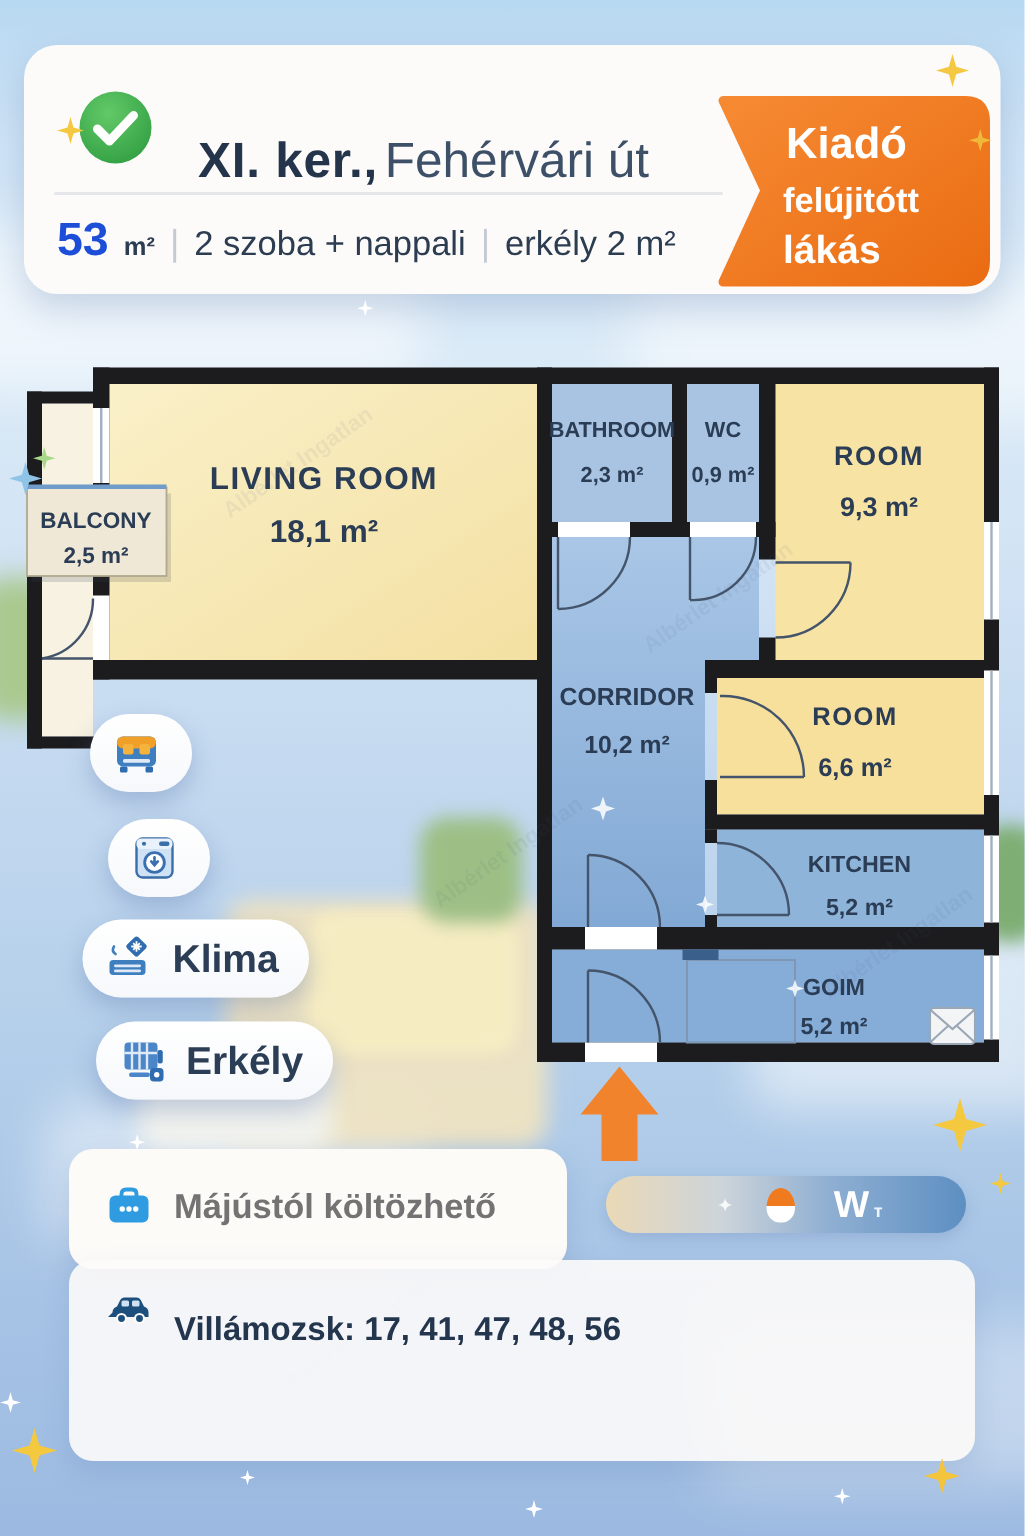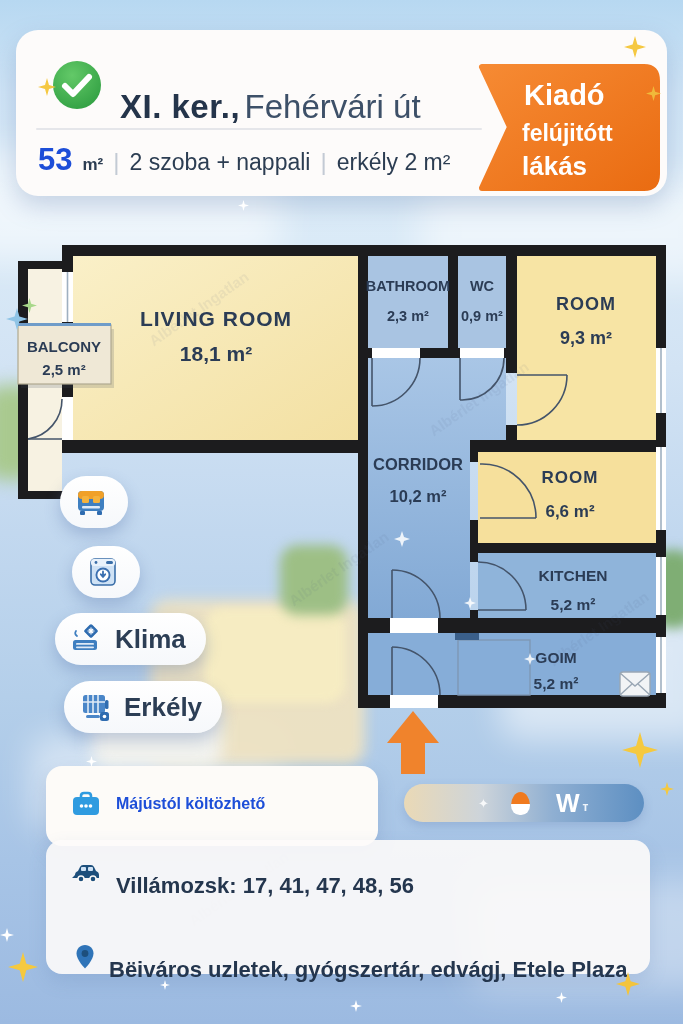--- a/index.html
+++ b/index.html
@@ -9,21 +9,21 @@
     background:linear-gradient(180deg,#b7d8f1 0%,#cfe4f6 9%,#dcecf8 20%,#d2e3f4 36%,#c2d8ef 52%,#b4cfea 68%,#a7c4e6 84%,#9cbae1 100%);
   }
   .abs{position:absolute;}
   .blob{position:absolute;border-radius:18px;pointer-events:none;}
   .star{position:absolute;clip-path:polygon(50% 0%,61% 39%,100% 50%,61% 61%,50% 100%,39% 61%,0% 50%,39% 39%);pointer-events:none;}
   
   .card{
     left:16px;top:30px;width:651px;height:166px;background:#fdfbfa;border-radius:22px;
     box-shadow:0 10px 24px rgba(90,120,170,.28);
   }
-  .title-row{position:absolute;left:104px;top:58px;white-space:nowrap;}
+  .title-row{position:absolute;left:116px;top:58px;white-space:nowrap;}
   .t-bold{font-size:33px;font-weight:800;color:#24344a;letter-spacing:.5px;}
   .t-light{font-size:33px;font-weight:400;color:#3d5068;}
   .divider{position:absolute;left:20px;top:98px;width:446px;height:2px;background:#e5e6ea;border-radius:1px;}
   .stats{position:absolute;left:22px;top:112px;display:flex;align-items:baseline;gap:10px;color:#2c3d52;white-space:nowrap;}
   .s-num{font-size:31px;font-weight:800;color:#1d4ed8;}
   .s-unit{font-size:17px;font-weight:600;}
   .s-sep{font-size:24px;color:#c3cad4;font-weight:400;}
   .s-txt{font-size:23px;font-weight:500;}
   
   .ribbon-text{fill:#ffffff;font-family:"Liberation Sans",sans-serif;}
@@ -37,21 +37,21 @@
   
   .info-card-a{
     left:46px;top:766px;width:332px;height:80px;background:#fdfbf8;border-radius:16px;
     box-shadow:0 8px 18px rgba(90,120,170,.22);
   }
   .info-card-b{
     left:46px;top:840px;width:604px;height:134px;background:rgba(253,251,249,.9);border-radius:16px;
     box-shadow:0 8px 18px rgba(90,120,170,.18);
   }
   .info-row{position:absolute;display:flex;align-items:center;gap:14px;white-space:nowrap;}
-  .info-text{font-size:16px;font-weight:700;color:#1d4ed8;}
+  .info-text{font-size:23px;font-weight:700;color:#737373;}
   .info-text2{font-size:22px;font-weight:600;color:#24364e;margin-top:27px;}
   
   .logo-pill{
     left:404px;top:784px;width:240px;height:38px;border-radius:19px;
     background:linear-gradient(90deg,#ead9b6 0%,#cdd4da 32%,#8fafd2 62%,#5d8fc2 100%);
     display:flex;align-items:center;box-shadow:0 4px 10px rgba(90,120,170,.25);
   }
   .logo-shield{width:19px;height:23px;margin-left:96px;border-radius:50% 50% 46% 46%/58% 58% 42% 42%;
     background:linear-gradient(180deg,#f07a1e 0 52%,#ffffff 52% 100%);}
   .logo-w{color:#fff;font-size:25px;font-weight:600;margin-left:26px;letter-spacing:1px;}
@@ -321,27 +321,20 @@
   <div class="info-row" style="left:26px;top:6px;">
     <svg width="30" height="24" viewBox="0 0 30 24">
       <path d="M3 14 q0-3 3-4 l2-4 q1-2 3-2 h8 q2 0 3 2 l2 4 q3 1 3 4 v3 h-27 Z" fill="#1d4f7c"></path>
       <rect x="9" y="6" width="5" height="4" rx="1" fill="#cfe2f5"></rect>
       <rect x="16" y="6" width="5" height="4" rx="1" fill="#cfe2f5"></rect>
       <circle cx="9" cy="18" r="3" fill="#1d4f7c" stroke="#fdfbf9" stroke-width="1.4"></circle>
       <circle cx="21" cy="18" r="3" fill="#1d4f7c" stroke="#fdfbf9" stroke-width="1.4"></circle>
     </svg>
     <span class="info-text2">Villámozsk: 17, 41, 47, 48, 56</span>
   </div>
-  <div class="info-row" style="left:29px;top:90px;">
-    <svg width="20" height="26" viewBox="0 0 20 26">
-      <path d="M10 1 C5 1 1.5 5 1.5 9.5 c0 6.5 8.5 15 8.5 15 s8.5-8.5 8.5-15 C18.5 5 15 1 10 1 Z" fill="#2f74b8"></path>
-      <circle cx="10" cy="9.5" r="3.4" fill="#1d4f7c"></circle>
-    </svg>
-    <span class="info-text2">Bëiváros uzletek, gyógszertár, edvágj, Etele Plaza</span>
-  </div>
 </div>
 
 <div class="star" style="left:38px;top:78px;width:18px;height:18px;background:#f5c842;"></div>
 <div class="star" style="left:624px;top:36px;width:22px;height:22px;background:#f5c842;"></div>
 <div class="star" style="left:646px;top:86px;width:15px;height:15px;background:#f0b93a;"></div>
 <div class="star" style="left:6px;top:308px;width:22px;height:22px;background:#8fc4e6;"></div>
 <div class="star" style="left:22px;top:298px;width:15px;height:15px;background:#a8d88a;"></div>
 <div class="star" style="left:622px;top:732px;width:36px;height:36px;background:#f5c93f;"></div>
 <div class="star" style="left:660px;top:782px;width:14px;height:14px;background:#f5c93f;"></div>
 <div class="star" style="left:8px;top:952px;width:30px;height:30px;background:#f5c93f;"></div>

